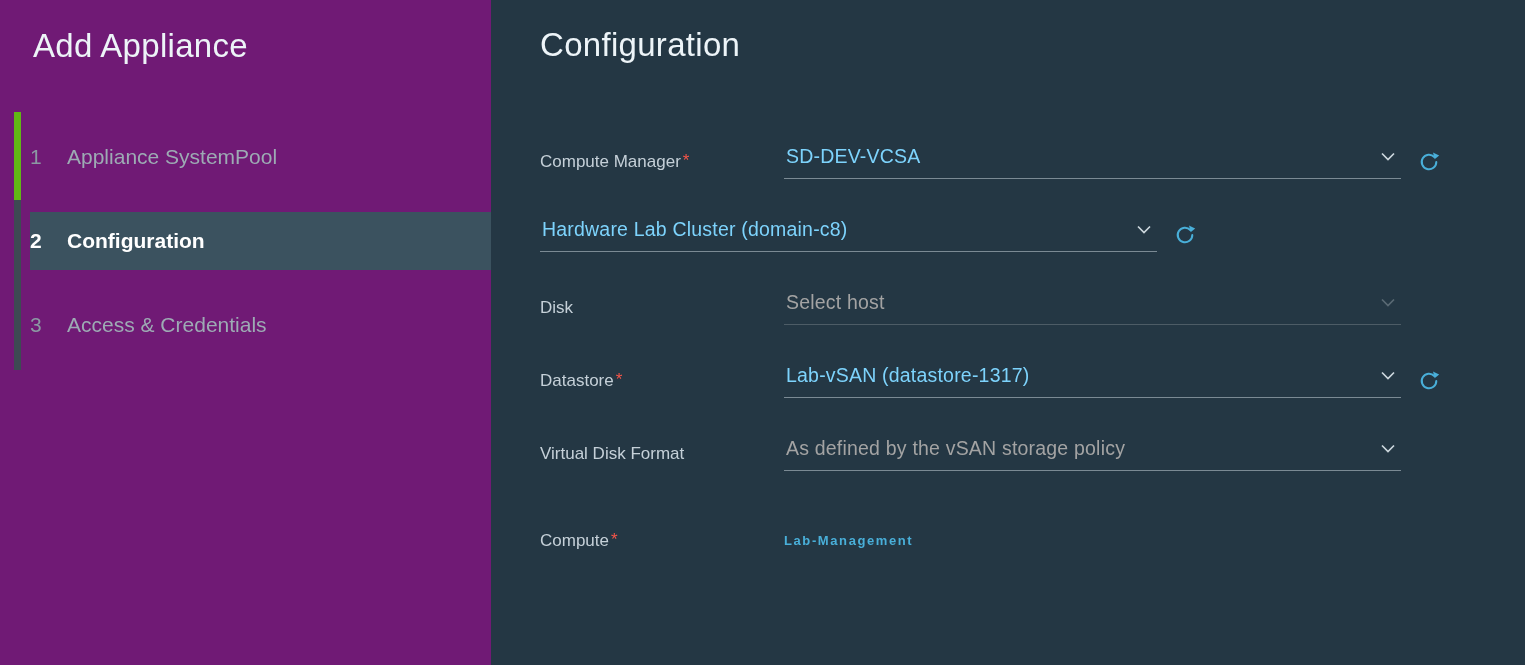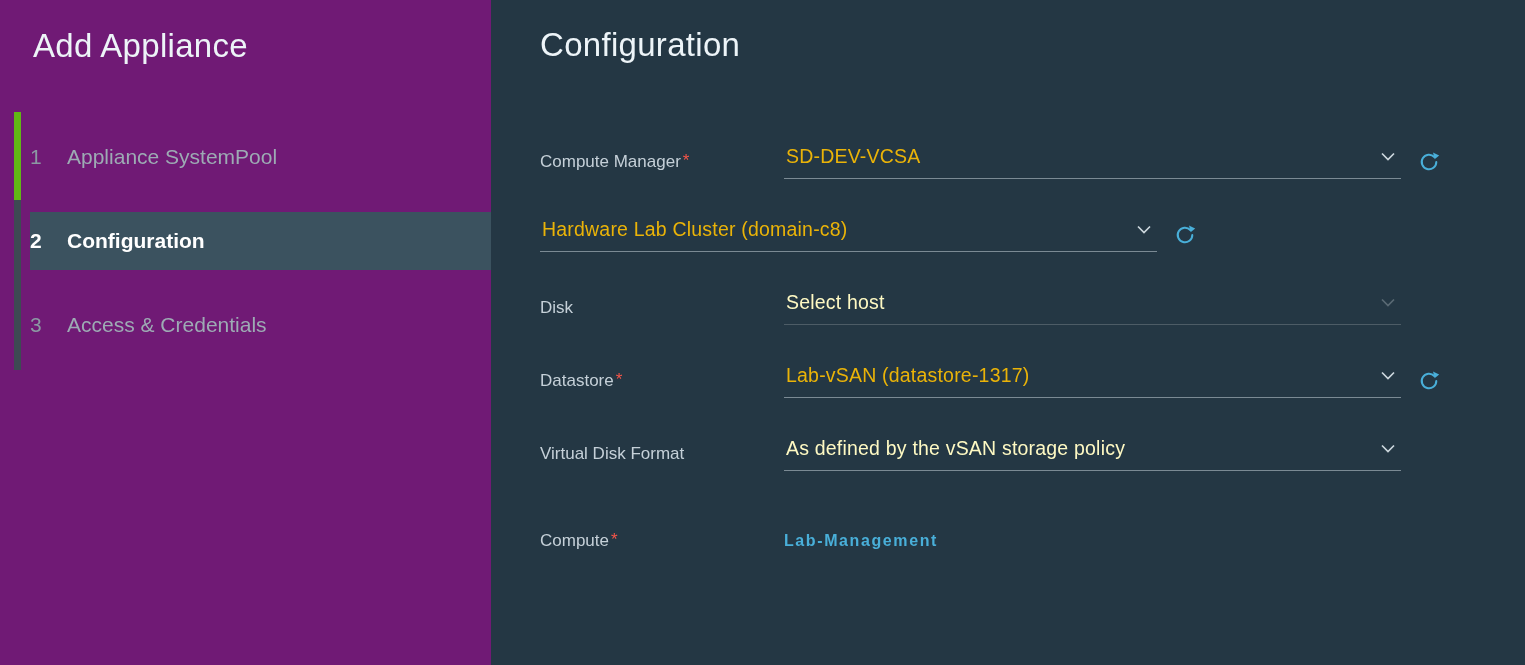--- a/index.html
+++ b/index.html
@@ -53,30 +53,30 @@
     font-size:17px; font-weight:400; color:#c5d0d8;
   }
   .req { color:#f55549; margin-left:2px; position:relative; top:-1px; }
   .control {
     width:617px; flex:0 0 617px;
     display:flex; align-items:center; justify-content:space-between;
     border-bottom:1px solid #7b8a94; padding:0 6px 10px 2px;
     cursor:pointer;
   }
   .control.disabled { border-bottom-color:#4d5c66; cursor:default; }
-  .value { font-size:19.5px; color:#eab308; letter-spacing:.2px; }
-  .value.placeholder { color:#fef9c3; }
+  .value { font-size:19.5px; color:#7dd3fc; letter-spacing:.2px; }
+  .value.placeholder { color:#a3a3a3; }
   .cicons { display:flex; align-items:center; gap:12px; }
   .clear { color:#49afd9; font-size:18px; line-height:1; cursor:pointer; }
   .chev { display:flex; align-items:center; }
   .chev svg polyline { stroke:#ccd7dd; }
   .chev.dim svg polyline { stroke:#5a6a74; }
   .refresh { margin-left:17px; color:#49afd9; display:flex; cursor:pointer; }
   .link-value {
-    font-size:16px; font-weight:700; letter-spacing:1.6px;
+    font-size:13px; font-weight:700; letter-spacing:1.6px;
     color:#49afd9; cursor:pointer;
   }
 </style>
 </head>
 <body>
 
 <div class="app">
 
   <div class="sidebar">
     <div class="sidebar-title">Add Appliance</div>

